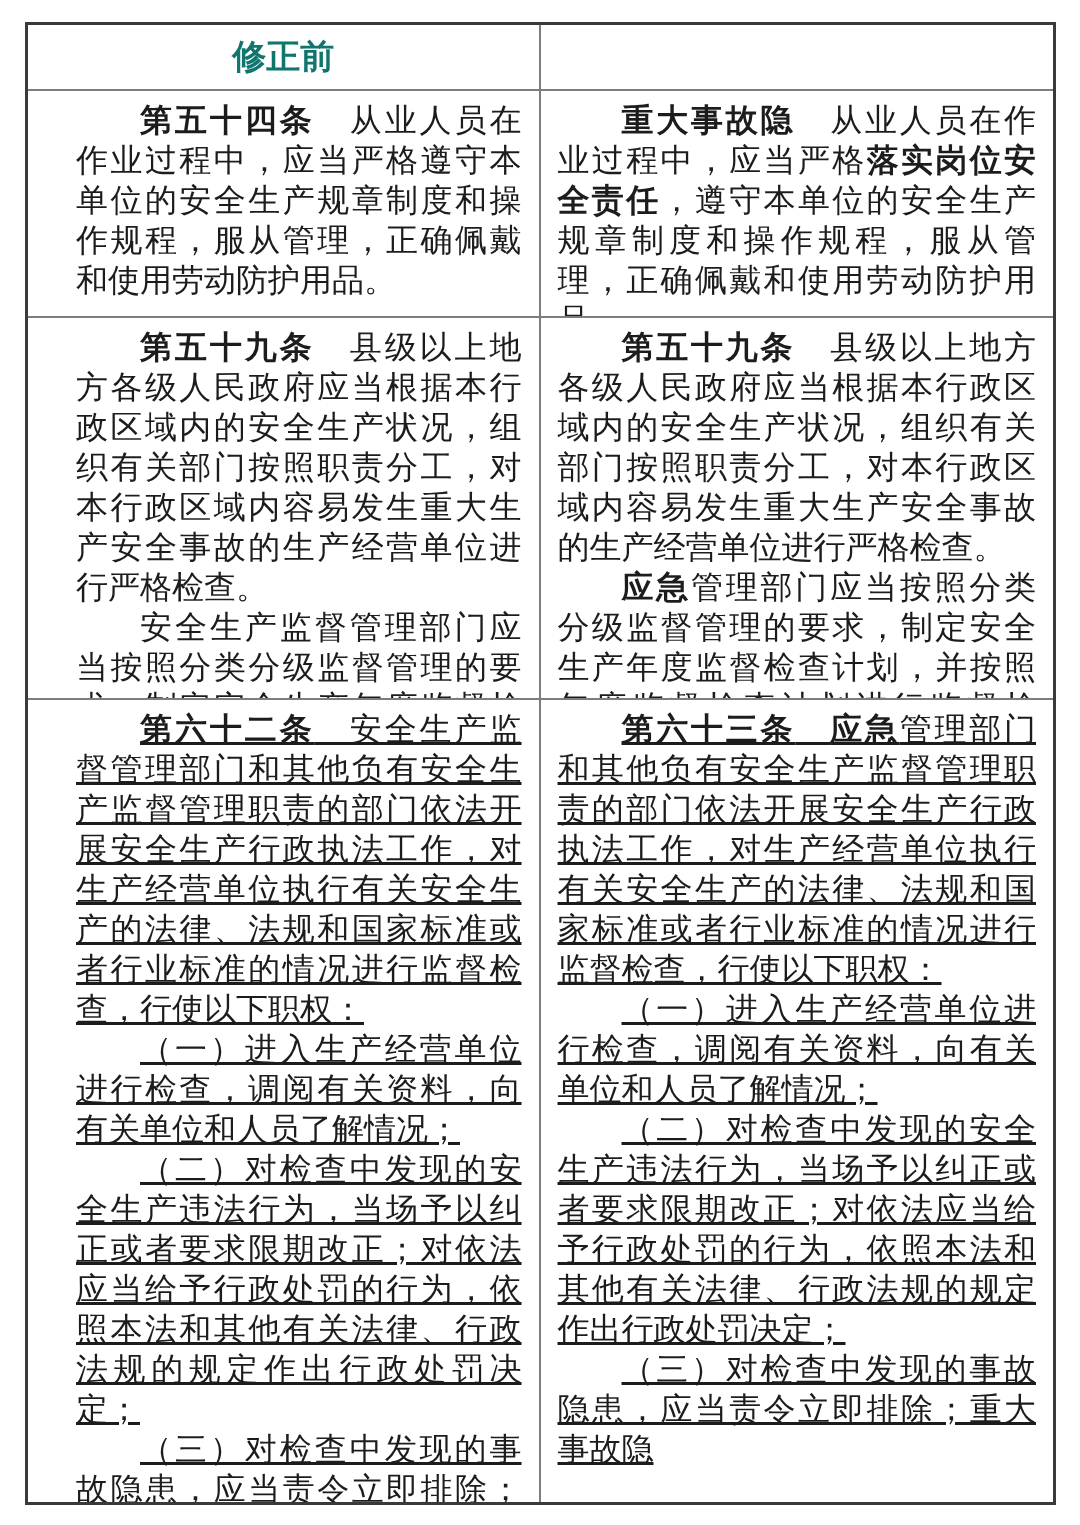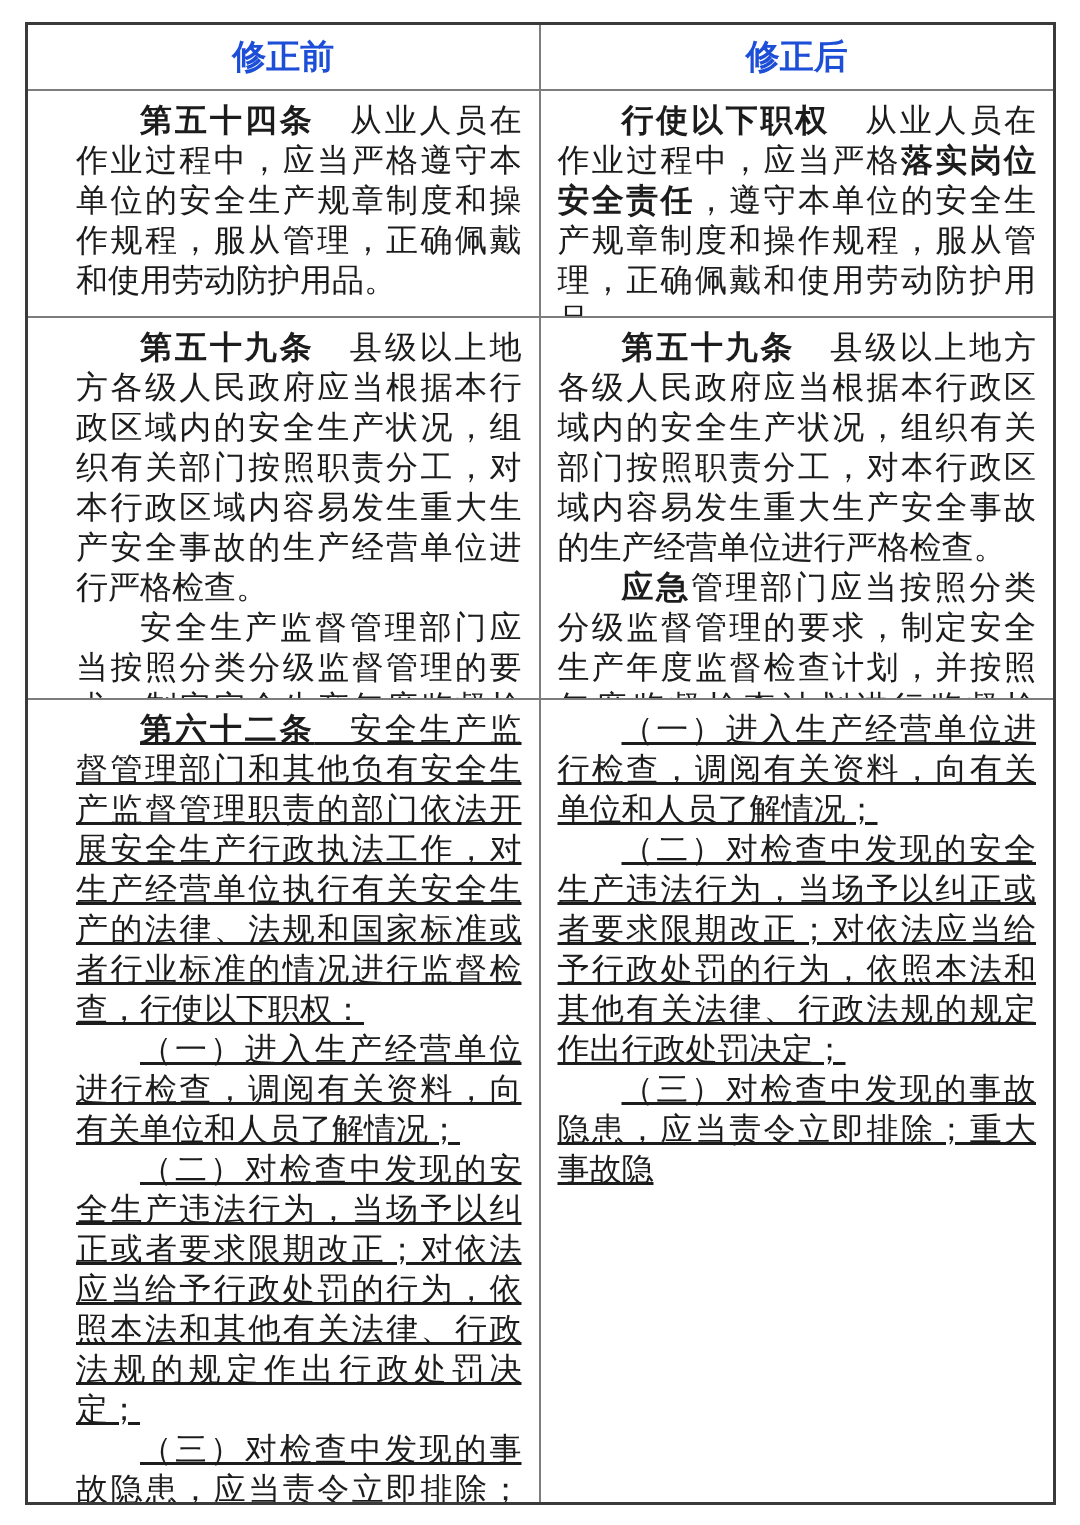--- a/index.html
+++ b/index.html
@@ -36,21 +36,21 @@
   }
   .header-cell {
     width: 50%;
     box-sizing: border-box;
     display: flex;
     align-items: center;
     justify-content: center;
     font-family: "Liberation Sans", "DejaVu Sans", sans-serif;
     font-weight: 700;
     font-size: 34px;
-    color: #1d4ed8;
+    color: #0f766e;
   }
   .header-cell.before {
     border-right: 2px solid #7d7d7d;
   }
   .body-rows {
     flex: 1 1 auto;
     display: flex;
     flex-direction: column;
     overflow: hidden;
   }
@@ -87,48 +87,48 @@
     font-family: "Liberation Sans", "DejaVu Sans", sans-serif;
     font-weight: 700;
   }
 </style>
 </head>
 <body>
 
 <div class="table-wrap">
   <div class="header-row">
     <div class="header-cell before">修正前</div>
-    <div class="header-cell after">修正后</div>
   </div>
   <div class="body-rows">
       <div class="row" style="height: 227px; flex: 0 0 auto;">
         <div class="cell before">
           <p class="law"><span class="b">第五十四条</span><span>　从业人员在作业过程中，应当严格遵守本单位的安全生产规章制度和操作规程，服从管理，正确佩戴和使用劳动防护用品。</span></p>
         </div>
         <div class="cell after">
-          <p class="law"><span class="b">行使以下职权</span><span>　从业人员在作业过程中，应当严格</span><span class="b">落实岗位安全责任</span><span>，遵守本单位的安全生产规章制度和操作规程，服从管理，正确佩戴和使用劳动防护用品。</span></p>
+          <p class="law"><span class="b">重大事故隐</span><span>　从业人员在作业过程中，应当严格</span><span class="b">落实岗位安全责任</span><span>，遵守本单位的安全生产规章制度和操作规程，服从管理，正确佩戴和使用劳动防护用品。</span></p>
         </div>
       </div>
       <div class="row" style="height: 382px; flex: 0 0 auto;">
         <div class="cell before">
           <p class="law"><span class="b">第五十九条</span><span>　县级以上地方各级人民政府应当根据本行政区域内的安全生产状况，组织有关部门按照职责分工，对本行政区域内容易发生重大生产安全事故的生产经营单位进行严格检查。</span></p>
           <p class="law"><span>安全生产监督管理部门应当按照分类分级监督管理的要求，制定安全生产年度监督检查计划，并按照年度监督检查计划进行监督检查，发现事故隐患，应当及时处理。</span></p>
         </div>
         <div class="cell after">
           <p class="law"><span class="b">第五十九条</span><span>　县级以上地方各级人民政府应当根据本行政区域内的安全生产状况，组织有关部门按照职责分工，对本行政区域内容易发生重大生产安全事故的生产经营单位进行严格检查。</span></p>
           <p class="law"><span class="b">应急</span><span>管理部门应当按照分类分级监督管理的要求，制定安全生产年度监督检查计划，并按照年度监督检查计划进行监督检查，发现事故隐患，应当及时处理。</span></p>
         </div>
       </div>
       <div class="row" style="flex: 1 1 auto;">
         <div class="cell before">
           <p class="law"><span class="b">第六十二条</span><span>　安全生产监督管理部门和其他负有安全生产监督管理职责的部门依法开展安全生产行政执法工作，对生产经营单位执行有关安全生产的法律、法规和国家标准或者行业标准的情况进行监督检查，行使以下职权：</span></p>
           <p class="law"><span>（一）进入生产经营单位进行检查，调阅有关资料，向有关单位和人员了解情况；</span></p>
           <p class="law"><span>（二）对检查中发现的安全生产违法行为，当场予以纠正或者要求限期改正；对依法应当给予行政处罚的行为，依照本法和其他有关法律、行政法规的规定作出行政处罚决定；</span></p>
           <p class="law"><span>（三）对检查中发现的事故隐患，应当责令立即排除；重大事故隐</span></p>
         </div>
         <div class="cell after">
+          <p class="law"><span class="b">第六十三条</span><span>　</span><span class="b">应急</span><span>管理部门和其他负有安全生产监督管理职责的部门依法开展安全生产行政执法工作，对生产经营单位执行有关安全生产的法律、法规和国家标准或者行业标准的情况进行监督检查，行使以下职权：</span></p>
           <p class="law"><span>（一）进入生产经营单位进行检查，调阅有关资料，向有关单位和人员了解情况；</span></p>
           <p class="law"><span>（二）对检查中发现的安全生产违法行为，当场予以纠正或者要求限期改正；对依法应当给予行政处罚的行为，依照本法和其他有关法律、行政法规的规定作出行政处罚决定；</span></p>
           <p class="law"><span>（三）对检查中发现的事故隐患，应当责令立即排除；重大事故隐</span></p>
         </div>
       </div>
     </div>
 </div>
 
 </body></html>

